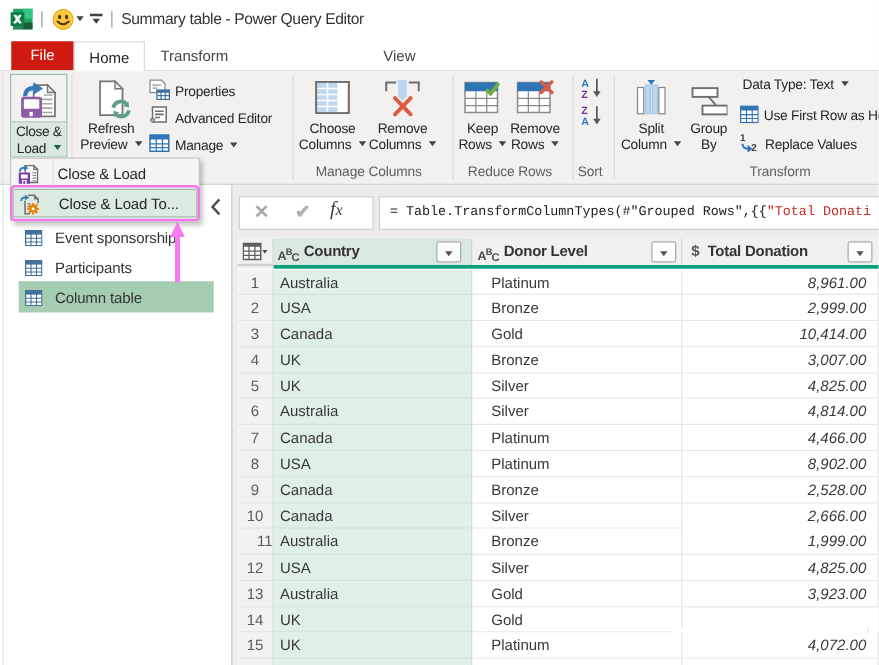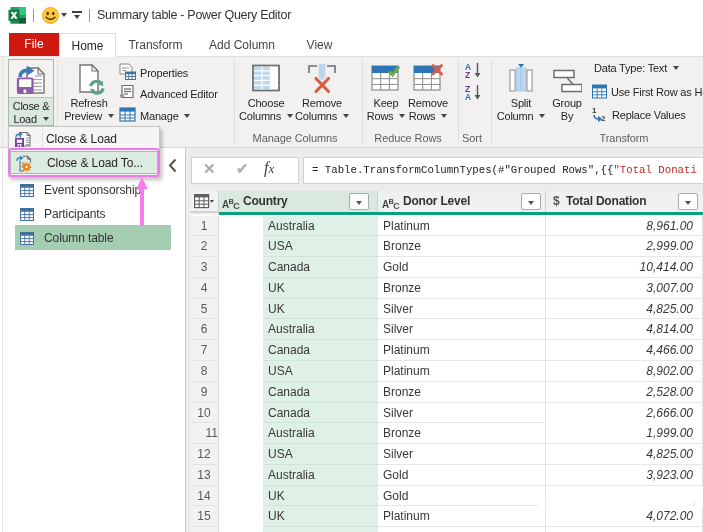--- a/index.html
+++ b/index.html
@@ -40,22 +40,22 @@
   #fxbox { left:191px; top:157px; width:108px; height:27px; background:#fff; border:1px solid #cfcfcf; }
   #fmbox { left:303px; top:157px; width:402px; height:27px; background:#fff; border:1px solid #cfcfcf; font-family:"Liberation Mono",monospace; font-size:10.7px; color:#222; line-height:25px; white-space:pre; overflow:hidden; }
   
   #grid { left:190px; top:191px; width:513px; height:341px; background:#fff; font-size:12px; }
   .hcell { position:absolute; top:0; height:21px; border-right:1px solid #cfcfcf; color:#333; font-weight:bold; letter-spacing:-0.2px; line-height:21px; white-space:nowrap; overflow:hidden;}
   #tealbar { position:absolute; left:29px; top:21px; width:484px; height:3px; background:#09a17d; }
   #cornerfill { position:absolute; left:0; top:21px; width:29px; height:3px; background:#f1f1f1; border-top:1px solid #d0d0d0; border-right:1px solid #d9d9d9;}
   .fbtn { position:absolute; top:2px; width:20px; height:17px; background:#fdfdfd; border:1px solid #ababab; border-radius:2px; }
   .fbtn:after { content:""; position:absolute; left:6px; top:7px; width:0; height:0; border-left:3.5px solid transparent; border-right:3.5px solid transparent; border-top:4px solid #555; }
   .rnum { position:absolute; left:0; width:29px; background:#f2f2f2; color:#5a5a5a; text-align:center; border-right:1px solid #d9d9d9; border-bottom:1px solid #e3e3e3; }
-  .cgreen { position:absolute; left:29px; width:159px; background:#dff0e7; border-right:1px solid #d5d5d5; border-bottom:1px solid #d2e4da; color:#383838; padding-left:5px;margin-left:44px; }
-  .cwhite { position:absolute; background:#fff; border-right:1px solid #e2e2e2; border-bottom:1px solid #e7e7e7; color:#383838; padding-left:5px; }
+  .cgreen { position:absolute; left:29px; width:159px; background:#dff0e7; border-right:1px solid #d5d5d5; border-bottom:1px solid #d2e4da; color:#383838; padding-left:5px; }
+  .cwhite { position:absolute; background:#fff; border-right:1px solid #e2e2e2; border-bottom:1px solid #e7e7e7; color:#383838; padding-left:15px; }
   .cnum { text-align:right; font-style:italic; padding-right:9px; padding-left:0; }
   
   #menu { left:8px; top:126px; width:152px; height:51px; background:#f5f5f5; border:1px solid #c6c6c6; box-shadow:2px 3px 4px rgba(0,0,0,0.25); z-index:10; }
   .mitem { position:absolute; left:1px; width:148px; height:23px; font-size:12px; color:#262626; line-height:23px; letter-spacing:-0.1px;}
   .mitem svg { position:absolute; left:4px; top:3px; }
   .mitem .mtxt { position:absolute; left:36px; }
   #mi2 { background:#dcebe2; border:1px solid #9dbfaa; }
   #ring { left:8px; top:148px; width:152px; height:29px; border:2.5px solid #f279ec; border-radius:4px; z-index:12; background:transparent;}
   #arrow { left:130px; top:176px; z-index:11; }
 </style>
@@ -84,21 +84,20 @@
   <div class="abs" style="left:73.5px;top:15px;width:0;height:0;border-left:3.5px solid transparent;border-right:3.5px solid transparent;border-top:4.5px solid #3f3f3f"></div>
   <div class="abs tsep" style="left:89px"></div>
   <div class="abs" id="title">Summary table - Power Query Editor</div>
 </div>
 
 <div class="abs" id="tabrow">
   <div class="tabline"></div>
   <div class="tab" id="tab-file">File</div>
   <div class="tab" id="tab-home">Home</div>
   <div class="tab" style="left:128px;width:55px;">Transform</div>
-  <div class="tab" style="left:207px;width:70px;">Add Column</div>
   <div class="tab" style="left:305px;width:29px;">View</div>
 </div>
 
 <div class="abs" id="ribbon">
   <div class="gsep" style="left:57px"></div>
   <div class="gsep" style="left:234px"></div>
   <div class="gsep" style="left:362px"></div>
   <div class="gsep" style="left:458px"></div>
   <div class="gsep" style="left:491px"></div>
   <div class="glabel" style="left:235px">Manage Columns</div>

